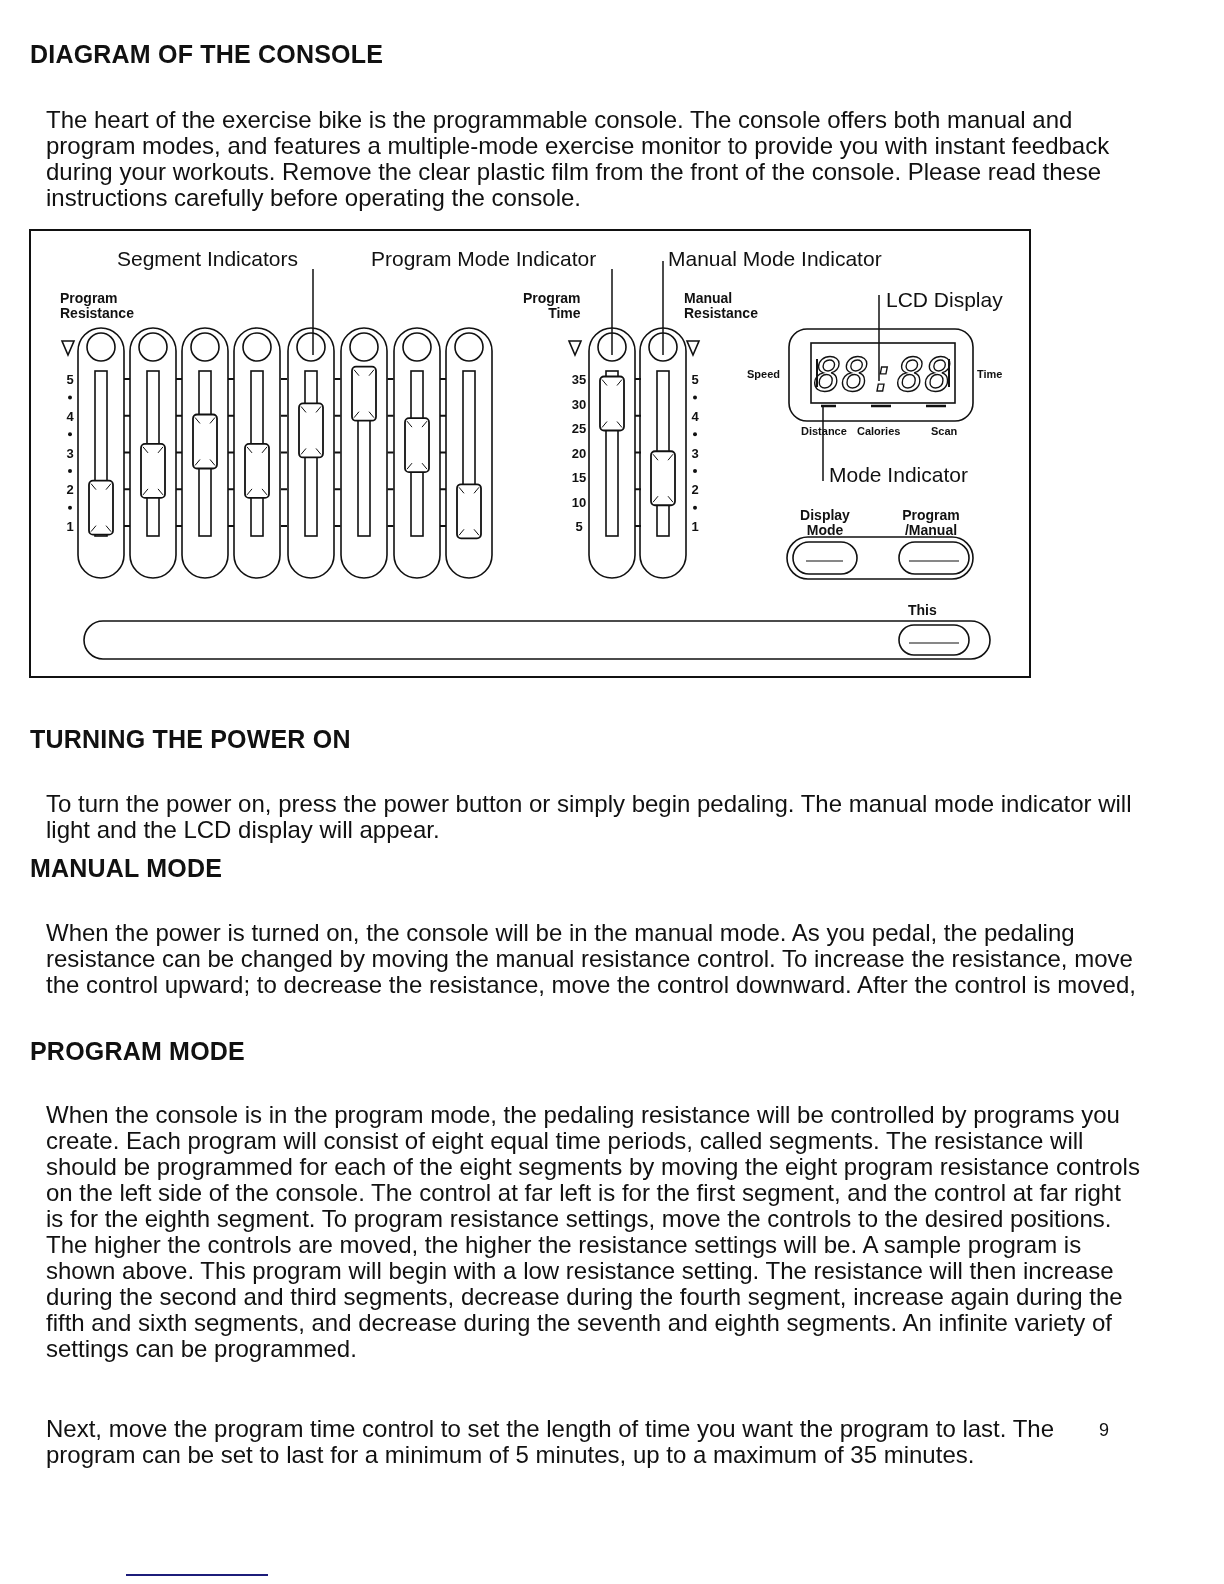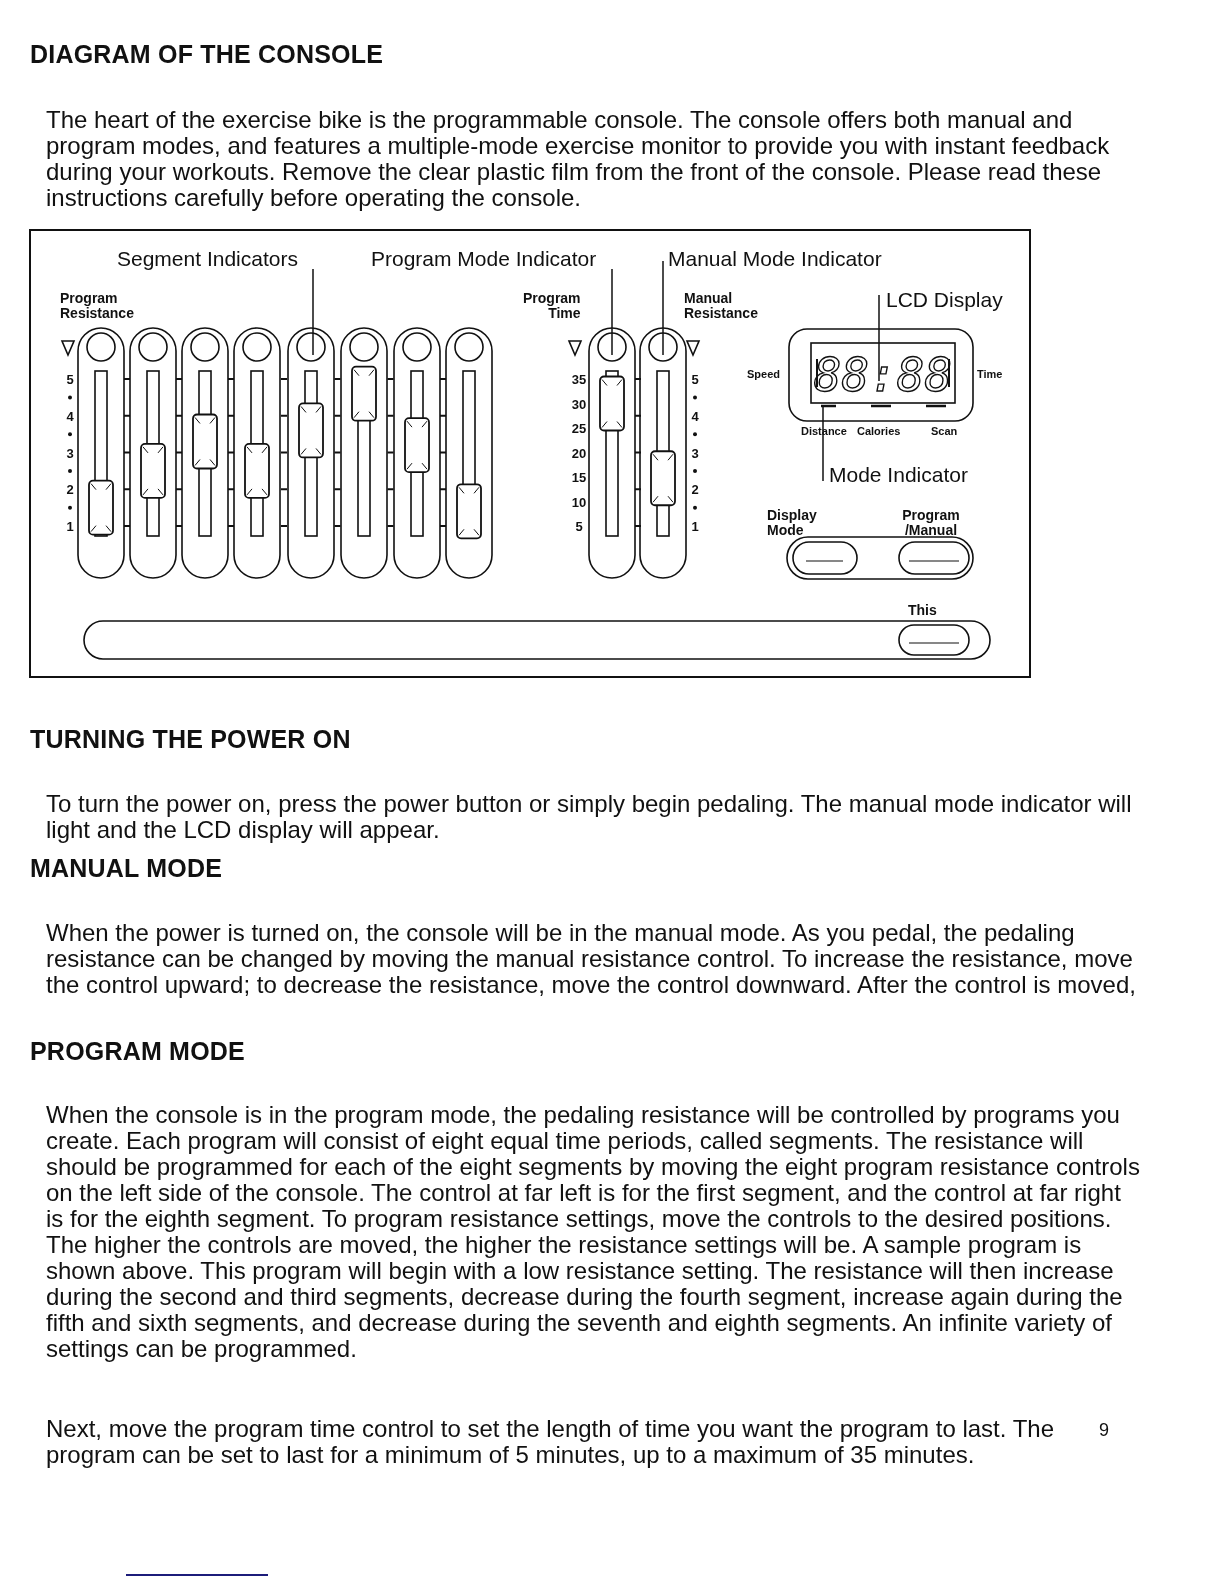--- a/index.html
+++ b/index.html
@@ -189,21 +189,21 @@
     <div>Manual</div>
     <div>Resistance</div>
   </div>
 
   <div class="lbl tiny" style="left:716px; top:137px;">Speed</div>
   <div class="lbl tiny" style="left:946px; top:137px;">Time</div>
   <div class="lbl tiny" style="left:770px; top:194px;">Distance</div>
   <div class="lbl tiny" style="left:788px; top:194px;margin-left:38px;">Calories</div>
   <div class="lbl tiny" style="left:900px; top:194px;">Scan</div>
 
-  <div class="lbl small-bold" style="left:736px; top:277px; width:60px;">
+  <div class="lbl small-bold" style="left:764px; top:277px; text-align:center; width:60px;">
     <div>Display</div>
     <div>Mode</div>
   </div>
   <div class="lbl small-bold" style="left:860px; top:277px; text-align:center; width:80px;">
     <div>Program</div>
     <div>/Manual</div>
   </div>
   <div class="lbl small-bold" style="left:877px; top:372px;">This</div>
 
   <div class="lbl" style="left:760px; top:310px; width:66px; height:34px; border-radius:17px;"></div>

